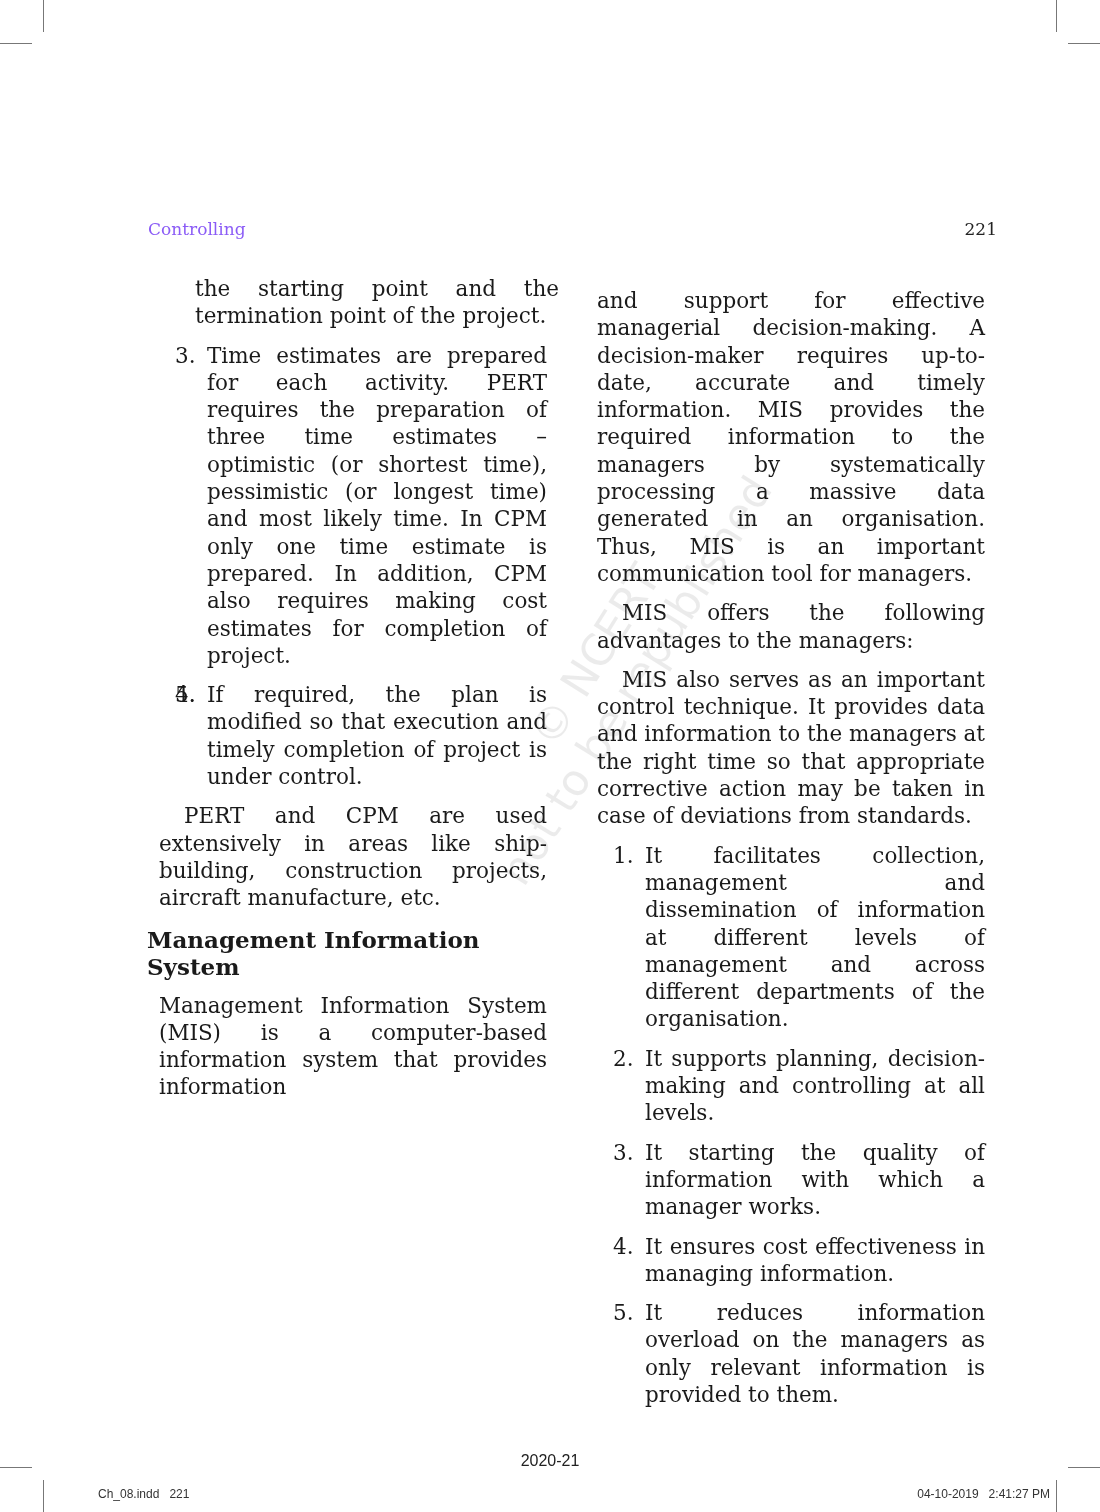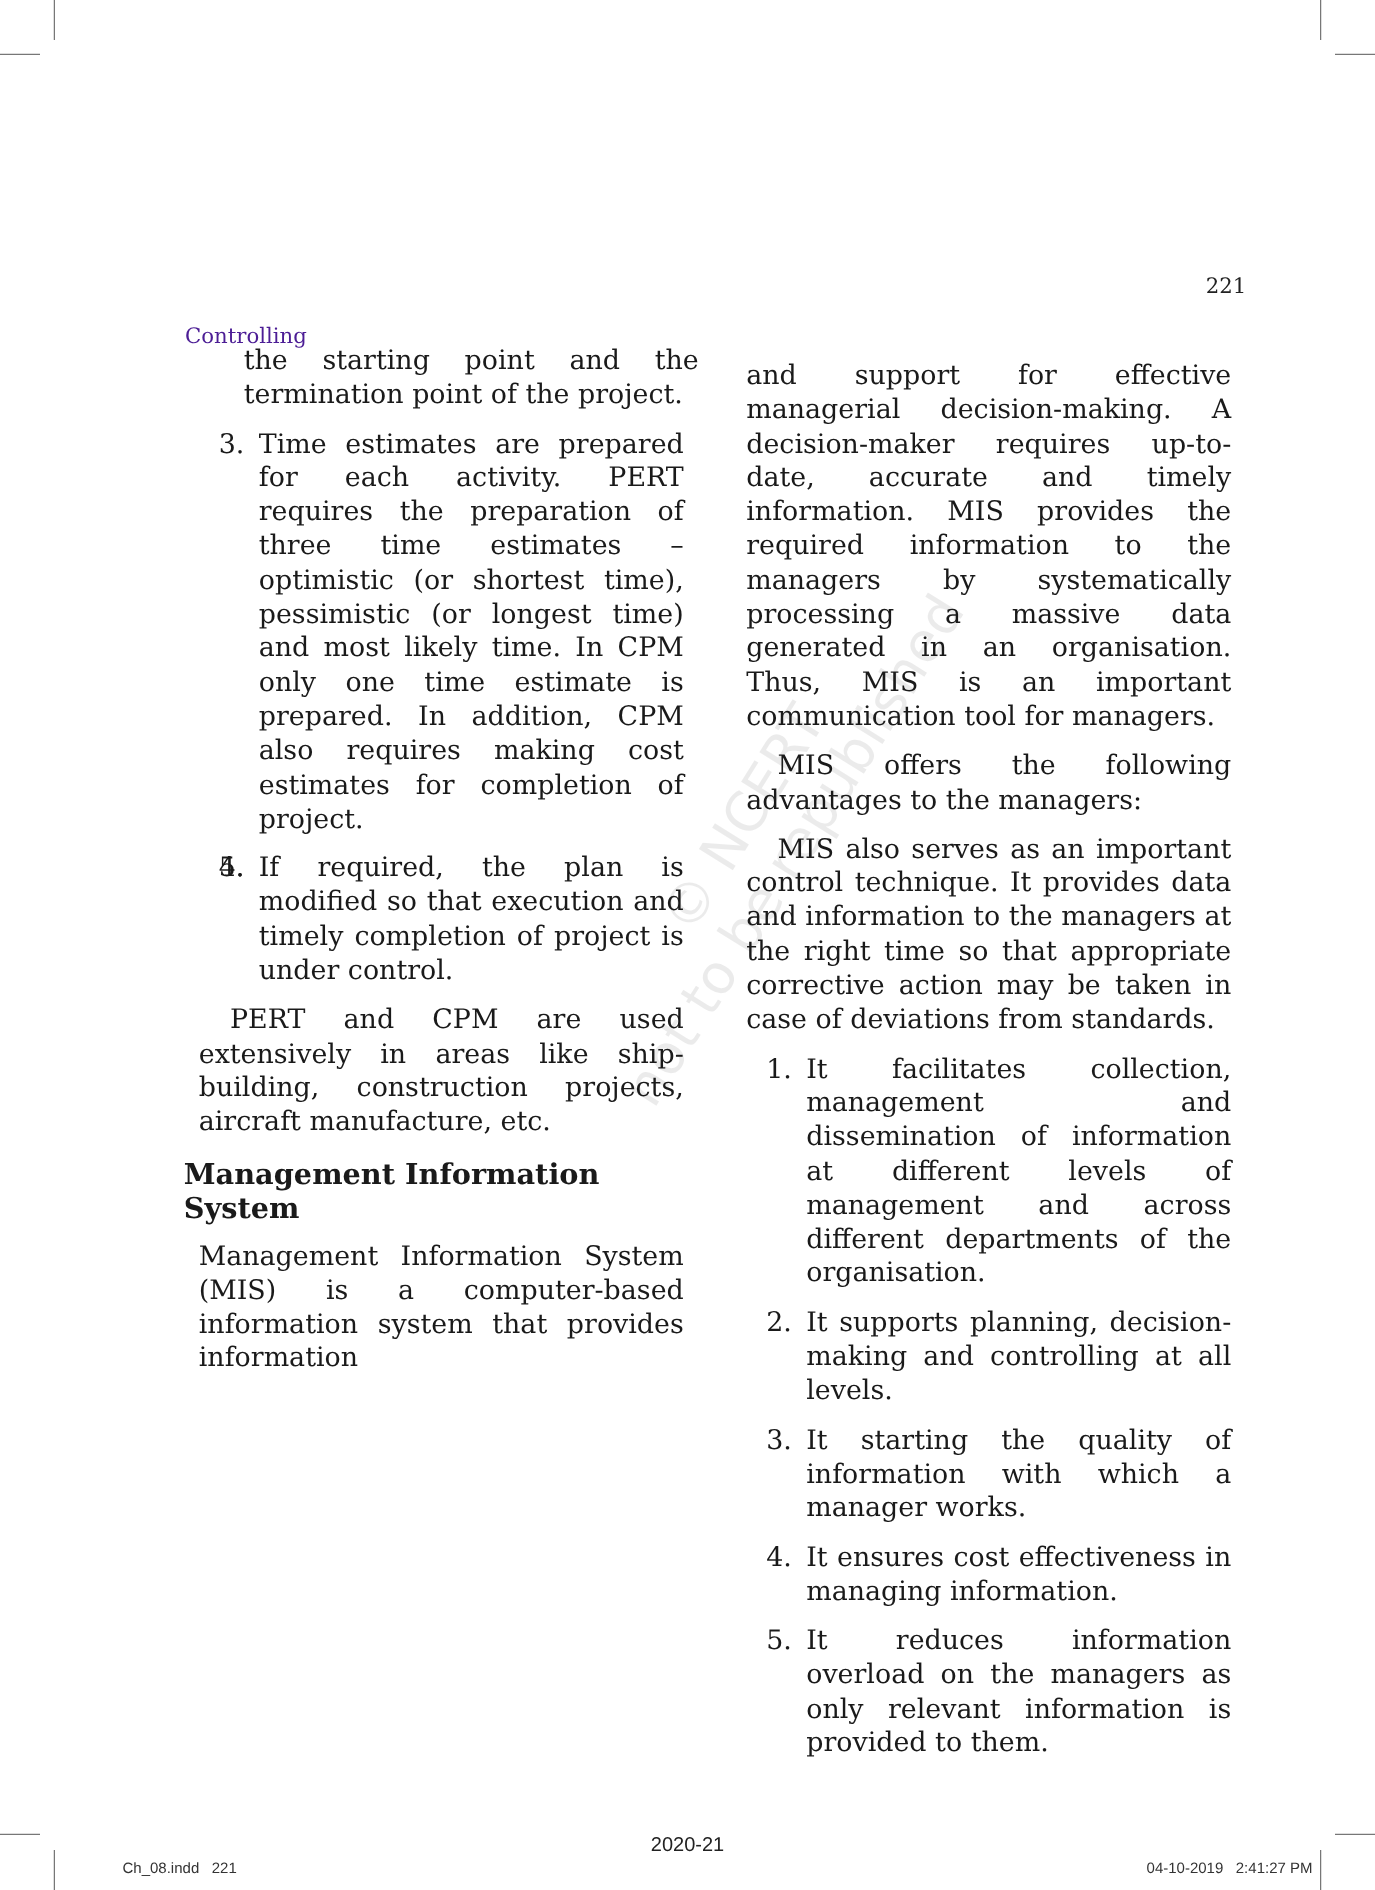--- a/index.html
+++ b/index.html
@@ -1,36 +1,36 @@
 <!DOCTYPE html>
 <html><head>
 <meta charset="utf-8">
 <style>
   html, body { margin: 0; padding: 0; background: #ffffff; }
   body { width: 1100px; height: 1512px; position: relative; overflow: hidden;
          font-family: "DejaVu Serif", "Liberation Serif", serif; color: #1a1a1a; }
   .crop { position: absolute; background: #777; }
-  .header-left { position: absolute; left: 148px; top: 219px; font-size: 17px; color: #4c1d95; margin-top: 40px; }
+  .header-left { position: absolute; left: 148px; top: 219px; font-size: 17px; color: #8b5cf6; }
   .header-right { position: absolute; right: 103px; top: 219px; font-size: 17px; color: #222; }
   .col { position: absolute; top: 275px; width: 412px; font-size: 21.5px; line-height: 27.3px; }
   .col-left { left: 147px; }
   .col-right { left: 585px; }
   p, .li { margin: 12px; text-align: justify; text-align-last: left; }
   .indent { text-indent: 25px; }
   .li { position: relative; padding-left: 48px; }
   .li .num { position: absolute; left: 16px; top: 0; }
   .li-cont { padding-left: 48px; margin: 0; text-align: justify; }
   .col-right .li { padding-left: 48px; }
   h2 { font-family: "DejaVu Serif", serif; font-weight: bold; font-size: 23px; line-height: 27px;
        margin: 14px 0 8px 0; }
   .watermark { position: absolute; left: 380px; top: 620px; transform: rotate(-58deg);
        font-family: "DejaVu Sans", sans-serif; font-size: 44px; color: rgba(0,0,0,0.08);
        line-height: 48px; white-space: nowrap; pointer-events: none; text-align:center; }
   .footer-year { position: absolute; left: 0; right: 0; top: 1452px; text-align: center;
-       font-family: "Liberation Sans Narrow", "Liberation Sans", sans-serif; font-size: 16px; color: #222; margin-top: 16px; }
+       font-family: "Liberation Sans Narrow", "Liberation Sans", sans-serif; font-size: 16px; color: #222; }
   .slug-left { position: absolute; left: 62px; top: 1487px; font-family: "Liberation Sans", sans-serif; font-size: 12px; color: #333; margin-left: 36px; }
   .slug-right { position: absolute; right: 50px; top: 1487px; font-family: "Liberation Sans", sans-serif; font-size: 12px; color: #333; }
 </style>
 </head>
 <body>
 
 <div class="crop" style="left:43px;top:0;width:1px;height:32px;"></div>
 <div class="crop" style="left:0;top:43px;width:32px;height:1px;"></div>
 <div class="crop" style="left:1056px;top:0;width:1px;height:32px;"></div>
 <div class="crop" style="left:1068px;top:43px;width:32px;height:1px;"></div>

